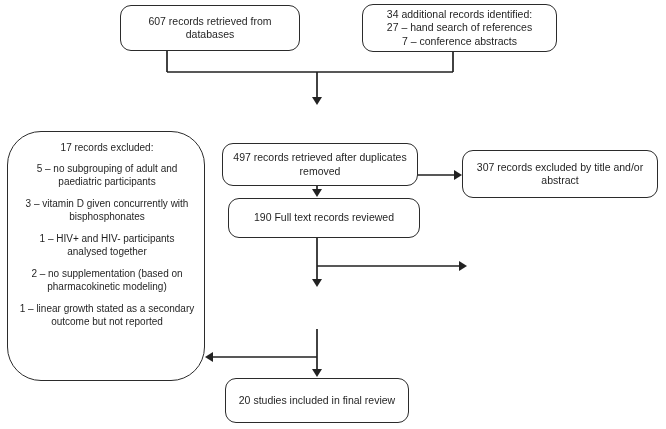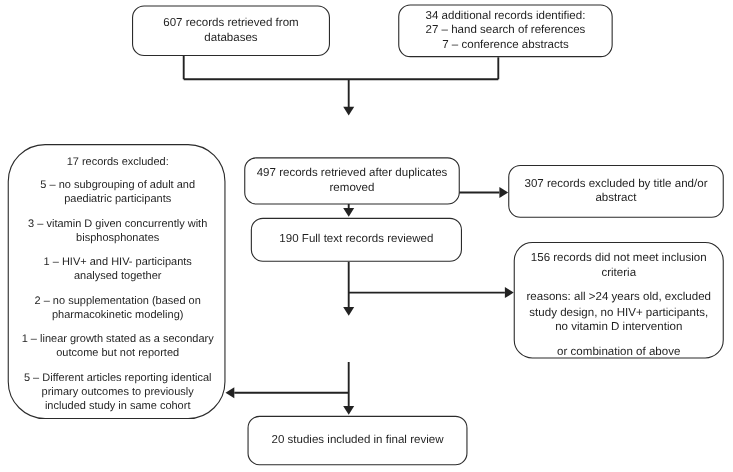--- a/index.html
+++ b/index.html
@@ -29,21 +29,21 @@
   .box .ln{width:100%;}
   #box-607{left:73px;top:5px;width:180px;height:46px;margin-left:47px;}
   #box-34{left:362px;top:4px;width:195px;height:48px;}
   #box-497{left:222px;top:105px;width:196px;height:43px;margin-top:38px;}
   #box-307{left:462px;top:150px;width:196px;height:48px;}
   #box-190{left:228px;top:198px;width:192px;height:40px;}
   #box-156{left:467px;top:220px;width:191px;height:106px;border-radius:17px;justify-content:flex-start;padding-top:7px;}
   #box-156 .para{margin-bottom:9px;}
   #box-156 .para:last-child{margin-bottom:0;}
   #box-37{left:222px;top:288px;width:192px;height:41px;}
-  #box-20{left:225px;top:378px;width:200px;height:45px;}
+  #box-20{left:225px;top:378px;width:184px;height:45px;}
   #box-17{
     left:7px;top:131px;width:198px;height:250px;
     border-radius:34px;
     align-items:flex-start;
     justify-content:flex-start;
     text-align:left;
     font-size:10px;
     line-height:13px;
     padding:9px 9px 22px 11px;
   }
@@ -89,35 +89,29 @@
     <div class="ln">497 records retrieved after duplicates removed</div>
   </div>
 
   <div class="box" id="box-17">
     <div class="title">17 records excluded:</div>
     <div class="item">5 – no subgrouping of adult and paediatric participants</div>
     <div class="item">3 – vitamin D given concurrently with bisphosphonates</div>
     <div class="item">1 – HIV+ and HIV- participants analysed together</div>
     <div class="item">2 – no supplementation (based on pharmacokinetic modeling)</div>
     <div class="item">1 – linear growth stated as a secondary outcome but not reported</div>
-    <div class="item">5 – Different articles reporting identical primary outcomes to previously included study in same cohort</div>
   </div>
 
   <div class="box" id="box-307">
     <div class="ln">307 records excluded by title and/or abstract</div>
   </div>
 
   <div class="box" id="box-190">
     <div class="ln">190 Full text records reviewed</div>
   </div>
 
-  <div class="box" id="box-156">
-    <div class="para">156 records did not meet inclusion criteria</div>
-    <div class="para">reasons: all &gt;24 years old, excluded study design, no HIV+ participants, no vitamin D intervention</div>
-    <div class="para">or combination of above</div>
-  </div>
 
 
   <div class="box" id="box-20">
     <div class="ln">20 studies included in final review</div>
   </div>
 
 </div>
 
 </body></html>

